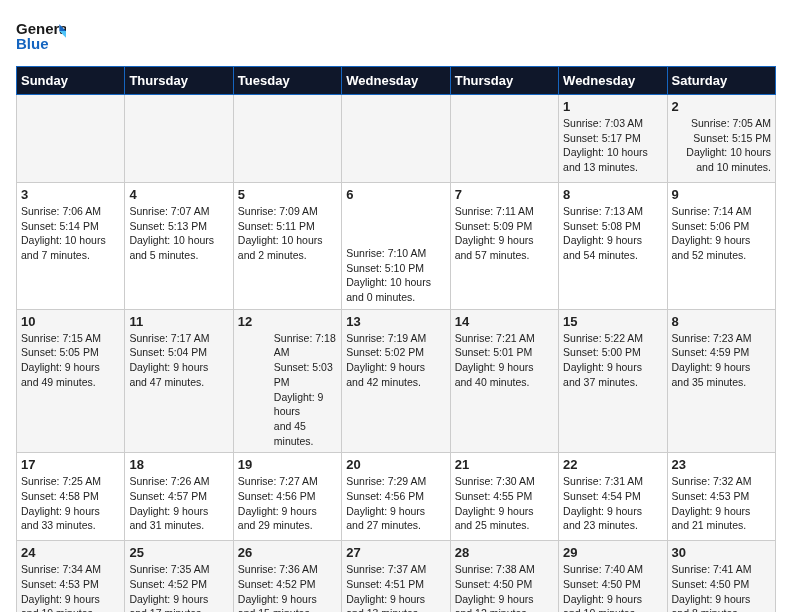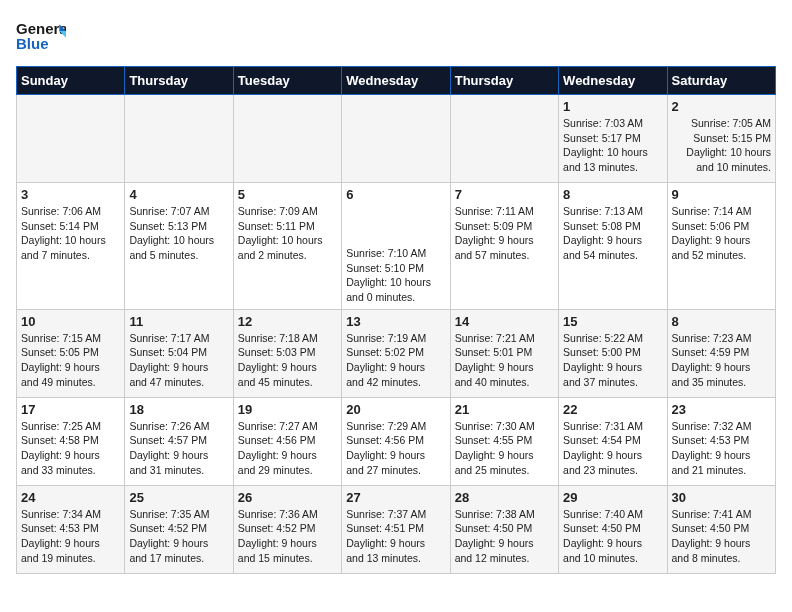--- a/index.html
+++ b/index.html
@@ -196,21 +196,21 @@
         </td>
         <td>
           <span class="day-num">11</span>
           <div class="day-info" style="white-space: pre-line;">Sunrise: 7:17 AM
 Sunset: 5:04 PM
 Daylight: 9 hours
 and 47 minutes.</div>
         </td>
         <td>
           <span class="day-num">12</span>
-          <div class="day-info" style="white-space: pre-line;">Sunrise: 7:18 AM
+          <div class="day-info" style="white-space: pre-line; margin-left: 36px;">Sunrise: 7:18 AM
 Sunset: 5:03 PM
 Daylight: 9 hours
 and 45 minutes.</div>
         </td>
         <td>
           <span class="day-num">13</span>
           <div class="day-info" style="white-space: pre-line;">Sunrise: 7:19 AM
 Sunset: 5:02 PM
 Daylight: 9 hours
 and 42 minutes.</div>

